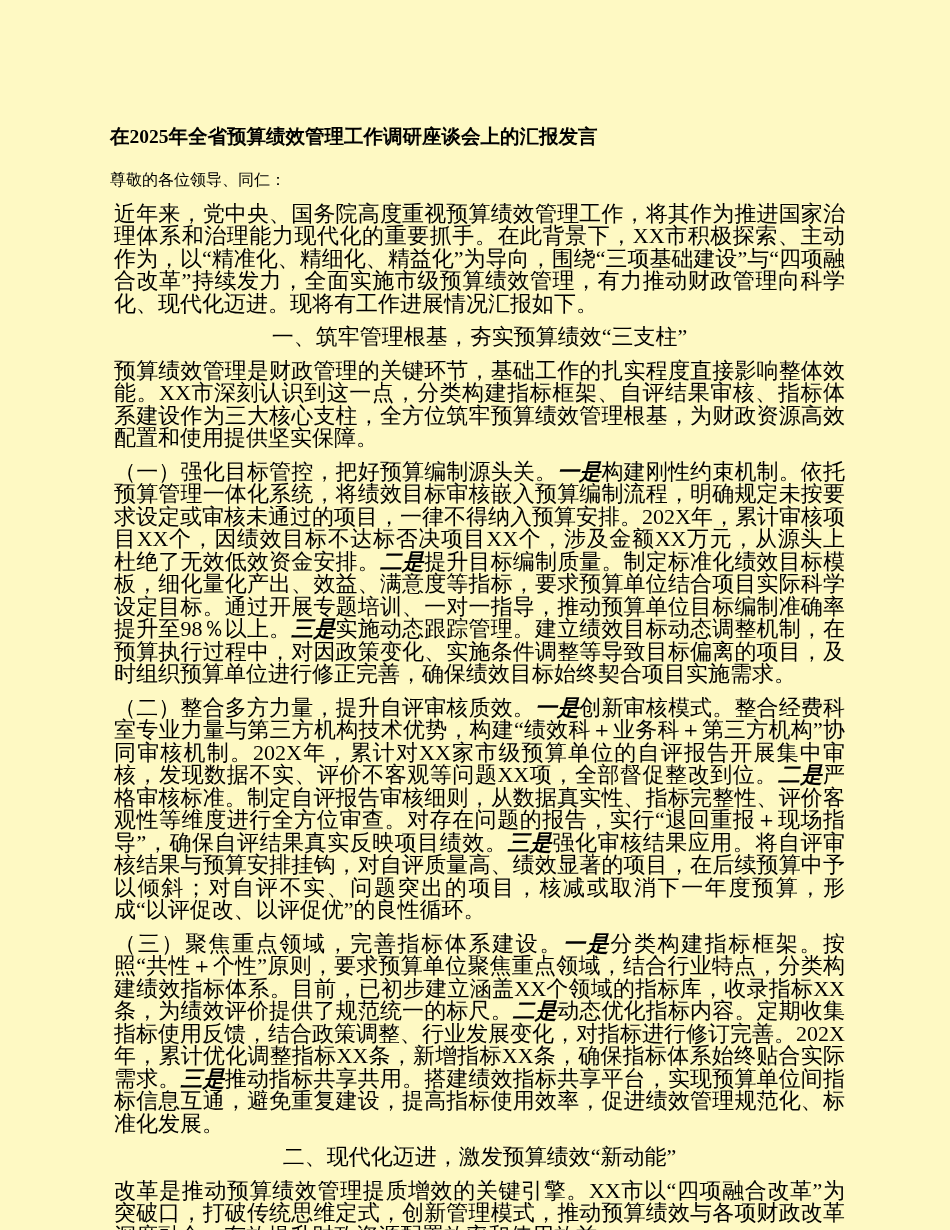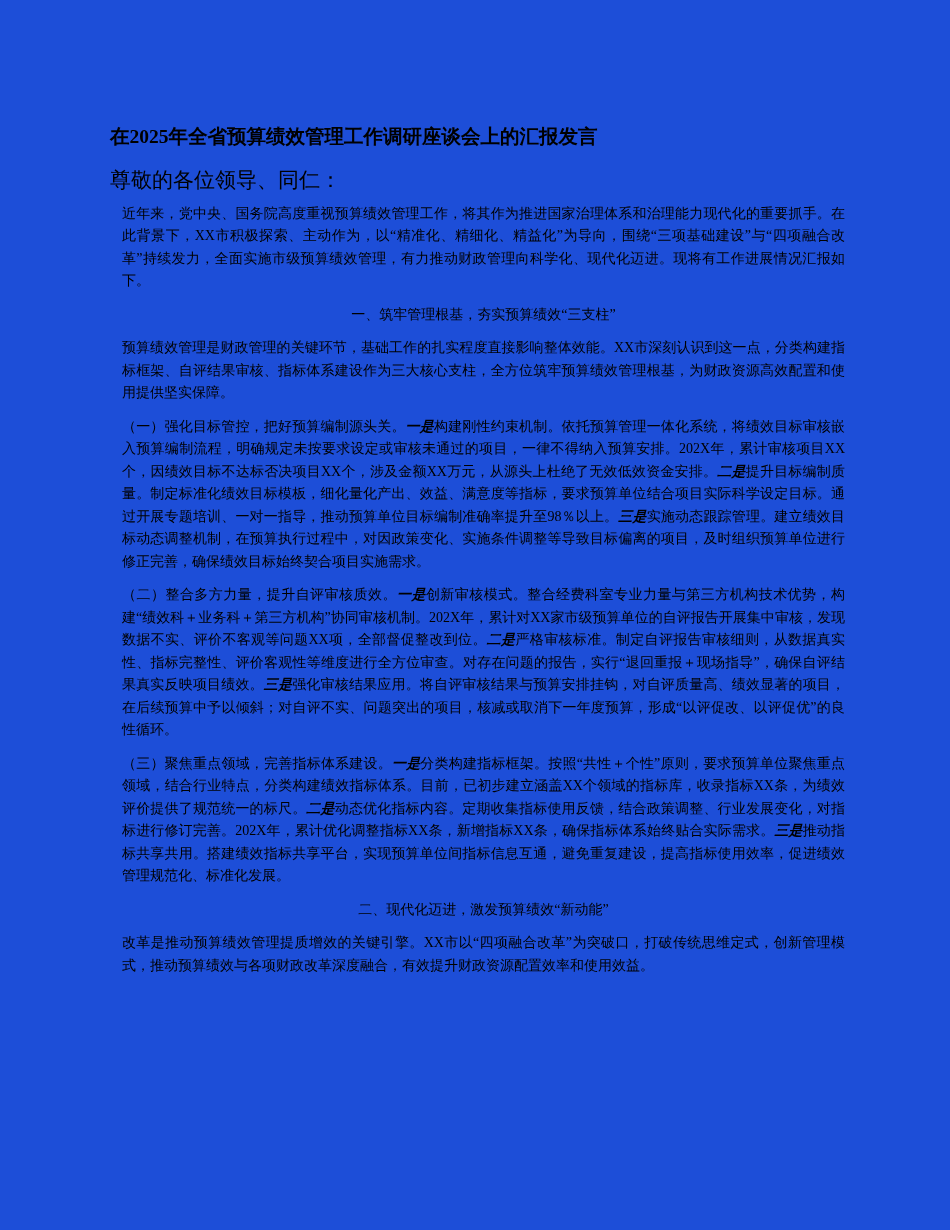--- a/index.html
+++ b/index.html
@@ -11,39 +11,39 @@
     width: 950px;
     height: 1230px;
     overflow: hidden;
     font-family: "Liberation Serif", "DejaVu Serif", serif;
     color: #000000;
   }
   .page {
     box-sizing: border-box;
     width: 950px;
     height: 1230px;
-    background: #1d4ed8;
+    background: #fef9c3;
     padding: 124px 105px 0 110px;
   }
   .doc-title {
     font-size: 19.5px;
     font-weight: 700;
     line-height: 25px;
     margin: 0 0 20px 0;
     text-align: left;
   }
   .greeting {
-    font-size: 21px;
+    font-size: 16px;
     line-height: 22.5px;
     margin: 0 0 11px 0;
   }
   .block {
-    font-size: 14px;
+    font-size: 22px;
     line-height: 22.5px;
-    margin: 0 0 11px 12px;
+    margin: 0 0 11px 4px;
     text-align: justify;
     text-justify: inter-ideograph;
   }
   .block.heading {
     text-align: center;
   }
   .block .b {
     font-weight: 700;
     font-style: italic;
   }

